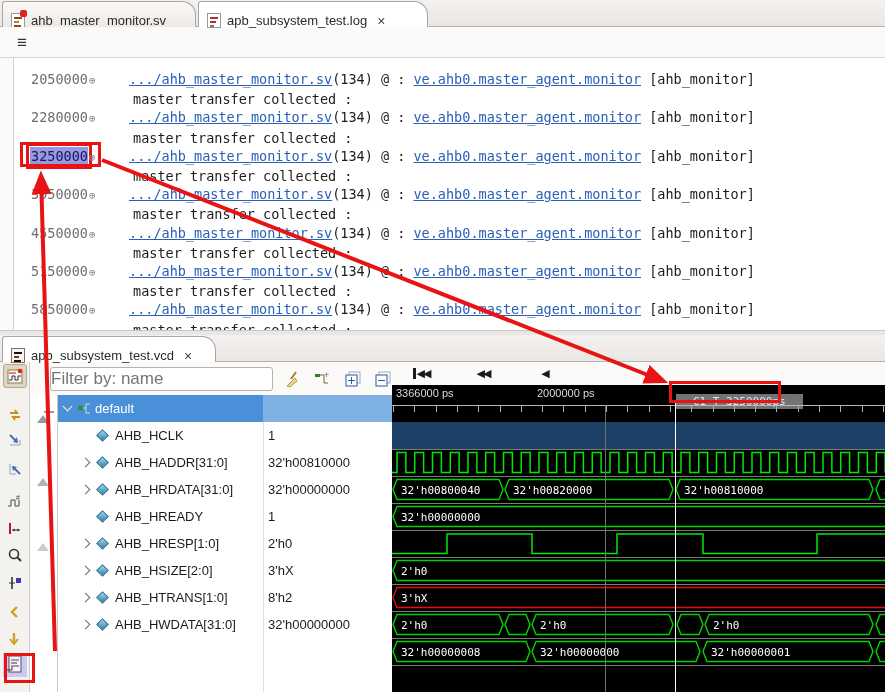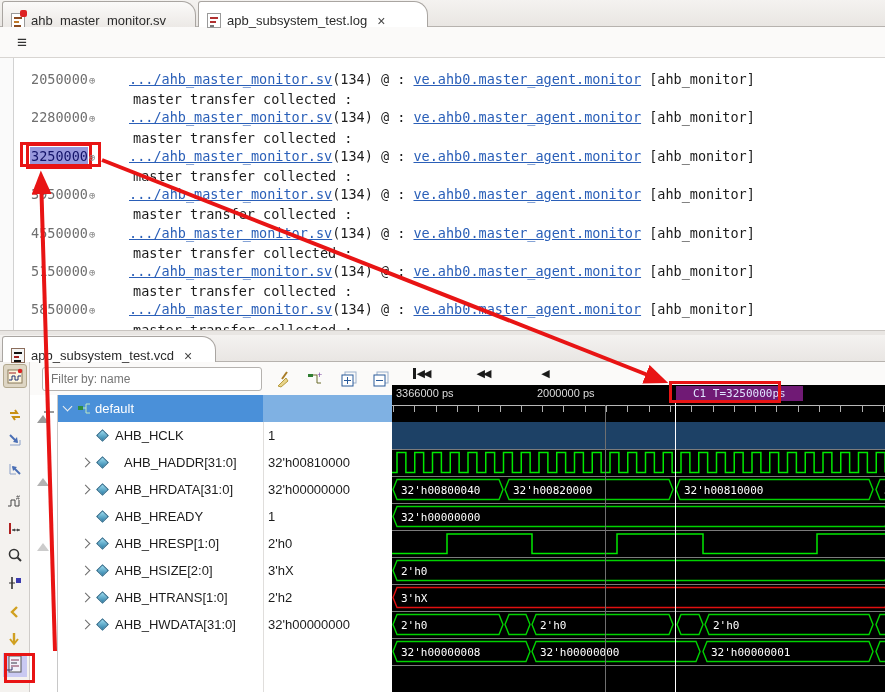--- a/index.html
+++ b/index.html
@@ -48,21 +48,21 @@
   #sash{position:absolute;left:0;top:330px;width:100%;height:5px;background:#e9e6e3;border-top:1px solid #c9c5c1}
 
   
   #bottom-panel{position:absolute;left:0;top:335px;width:885px;height:357px;background:#fff}
   #bp-content{position:absolute;left:0;top:27px;right:0;bottom:0}
   #side-toolbar{position:absolute;left:0;top:0;width:30px;bottom:0;background:#f4f2ef;border-right:1px solid #cfccc9}
   .sicon{position:absolute;left:3px;width:24px;height:24px;display:flex;align-items:center;justify-content:center}
   .sicon.pressed{background:#ded6c4;border:1px solid #b3a98f;border-radius:3px}
   .sicon.doc-hl{background:#c9c9f2}
   #signal-filter-row{position:absolute;left:30px;top:0;width:362px;height:33px;background:#fbfaf9;display:flex;align-items:center}
-  #signal-filter{margin-left:12px;width:225px;height:24px;border:1px solid #b5b2af;border-radius:3px;padding:0 8px;font-size:12px;outline:none}
+  #signal-filter{margin-left:20px;width:225px;height:24px;border:1px solid #b5b2af;border-radius:3px;padding:0 0;font-size:17px;outline:none}
   .fr-icon{width:22px;height:22px;margin-left:11px;display:flex;align-items:center;justify-content:center}
   #tree-gutter{position:absolute;left:30px;top:33px;width:28px;bottom:0;background:#fff;border-right:1px solid #c8c8c8}
   .gut{position:absolute;left:7px;color:#8a8a8a;font-size:10px}
   .tri-up{width:0;height:0;border-left:6px solid transparent;border-right:6px solid transparent;border-bottom:8px solid #9a9a9a}
   .tri-up.bar::before{content:"";position:absolute;left:1px;top:-4px;width:10px;height:2px;background:#9a9a9a}
   #tree{position:absolute;left:58px;top:33px;width:334px;bottom:0;background:#fff}
   #col-sep{position:absolute;left:205px;top:0;bottom:0;width:1px;background:#e0dedc}
   #tree-head{position:relative;height:27px;border-bottom:1px solid #e3e1df}
   .thead{position:absolute;top:5px;font-weight:bold;color:#9b9b9b;font-size:13px}
   .trow{position:relative;height:27px;display:flex;align-items:center;font-size:13px;color:#1b1b1b}
@@ -77,21 +77,21 @@
   .tval{position:absolute;left:210px;white-space:nowrap;z-index:2}
   .grpicon{position:absolute;z-index:2}
 
   
   #wave{position:absolute;left:392px;top:0;right:0;bottom:0}
   #wave-toolbar{position:absolute;left:0;top:0;right:0;height:23px;background:#fbfaf9;display:flex;align-items:center}
   .pbtn{display:flex;align-items:center;color:#1a1a1a;font-size:11px;letter-spacing:-2px}
   .pbar{width:2.5px;height:11px;background:#1a1a1a;margin-right:1px}
   #wave-black{position:absolute;left:0;top:23px;right:0;bottom:0;background:#000;overflow:hidden}
   .ruler-label{position:absolute;top:2px;color:#dcdcdc;font-size:11px;white-space:nowrap}
-  #cursor-label{position:absolute;top:1px;height:15px;background:#701a75;color:#dfe4ff;font-size:11px;padding:1px 17px;white-space:nowrap}
+  #cursor-label{position:absolute;top:9px;height:15px;background:#737373;color:#dfe4ff;font-size:11px;padding:1px 17px;white-space:nowrap}
   #ruler-line{position:absolute;left:0;right:0;top:20px;height:1px;background:#b8b8b8}
   .tick{position:absolute;top:20px;width:1px;height:7px;background:#b0b0b0}
   .vgrid{position:absolute;width:1px;background:#6f6f6f;top:20px;bottom:0;z-index:3}
   .vcursor{position:absolute;width:1px;background:#fff;top:16px;bottom:0;z-index:3}
   #wrows{position:absolute;left:0;top:37px;right:0;z-index:2}
   .wrow{position:relative;height:27px}
   .group-bar{position:absolute;left:0;right:0;top:0;height:27px;background:#1d4166}
   .hline{position:absolute;left:0;right:0;height:1px;background:#7b7b7b;z-index:2}
   .buslabel{fill:#fff;font-size:11px;font-family:"DejaVu Sans Mono",monospace}
 
@@ -318,21 +318,21 @@
             <span class="tval"></span>
           </div>
           <div class="trow">
             <span class="diamond" style="left:40px;top:9px"></span>
             <span class="tname" style="left:57px">AHB_HCLK</span>
             <span class="tval">1</span>
           </div>
           <div class="trow">
             <span class="chev closed" style="left:24px;top:10px"></span>
             <span class="diamond" style="left:40px;top:9px"></span>
-            <span class="tname" style="left:66px">AHB_HADDR[31:0]</span>
+            <span class="tname" style="left:57px">AHB_HADDR[31:0]</span>
             <span class="tval">32'h00810000</span>
           </div>
           <div class="trow">
             <span class="chev closed" style="left:24px;top:10px"></span>
             <span class="diamond" style="left:40px;top:9px"></span>
             <span class="tname" style="left:57px">AHB_HRDATA[31:0]</span>
             <span class="tval">32'h00000000</span>
           </div>
           <div class="trow">
             <span class="diamond" style="left:40px;top:9px"></span>
@@ -348,21 +348,21 @@
           <div class="trow">
             <span class="chev closed" style="left:24px;top:10px"></span>
             <span class="diamond" style="left:40px;top:9px"></span>
             <span class="tname" style="left:57px">AHB_HSIZE[2:0]</span>
             <span class="tval">3'hX</span>
           </div>
           <div class="trow">
             <span class="chev closed" style="left:24px;top:10px"></span>
             <span class="diamond" style="left:40px;top:9px"></span>
             <span class="tname" style="left:57px">AHB_HTRANS[1:0]</span>
-            <span class="tval">2'h2</span>
+            <span class="tval">8'h2</span>
           </div>
           <div class="trow">
             <span class="chev closed" style="left:24px;top:10px"></span>
             <span class="diamond" style="left:40px;top:9px"></span>
             <span class="tname" style="left:57px">AHB_HWDATA[31:0]</span>
             <span class="tval">32'h00000000</span>
           </div>
         </div>
     </div>
 

